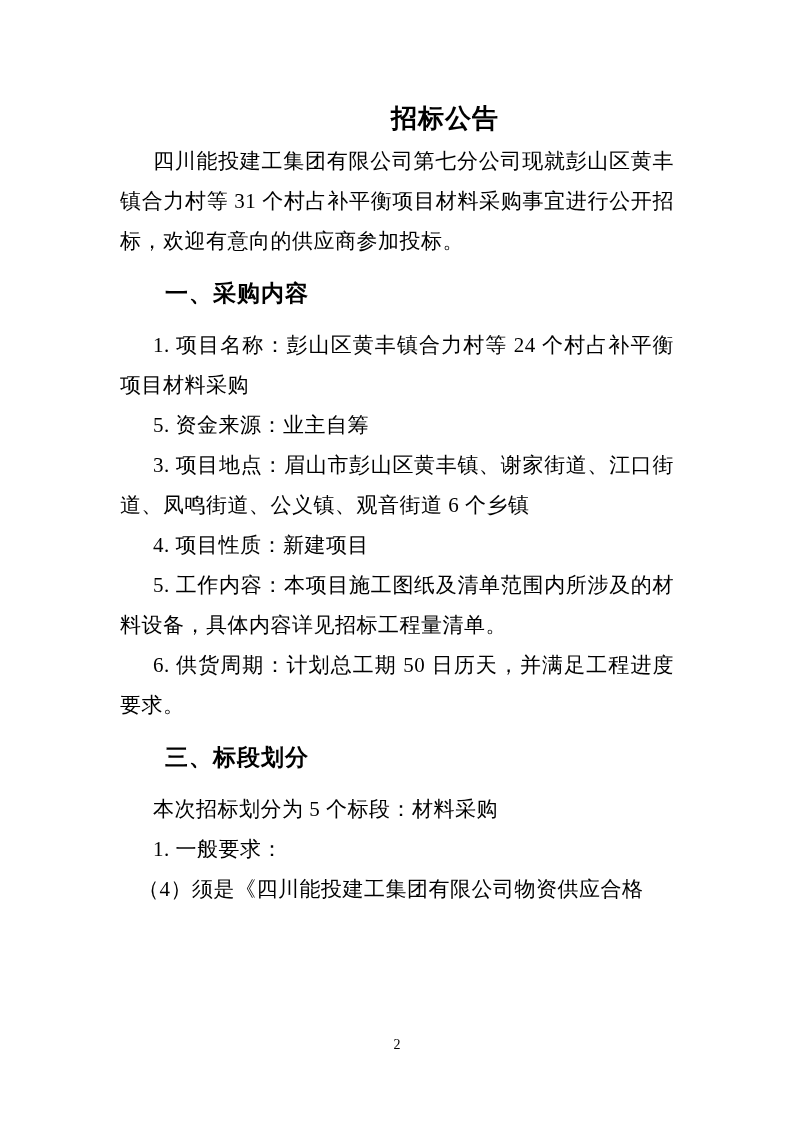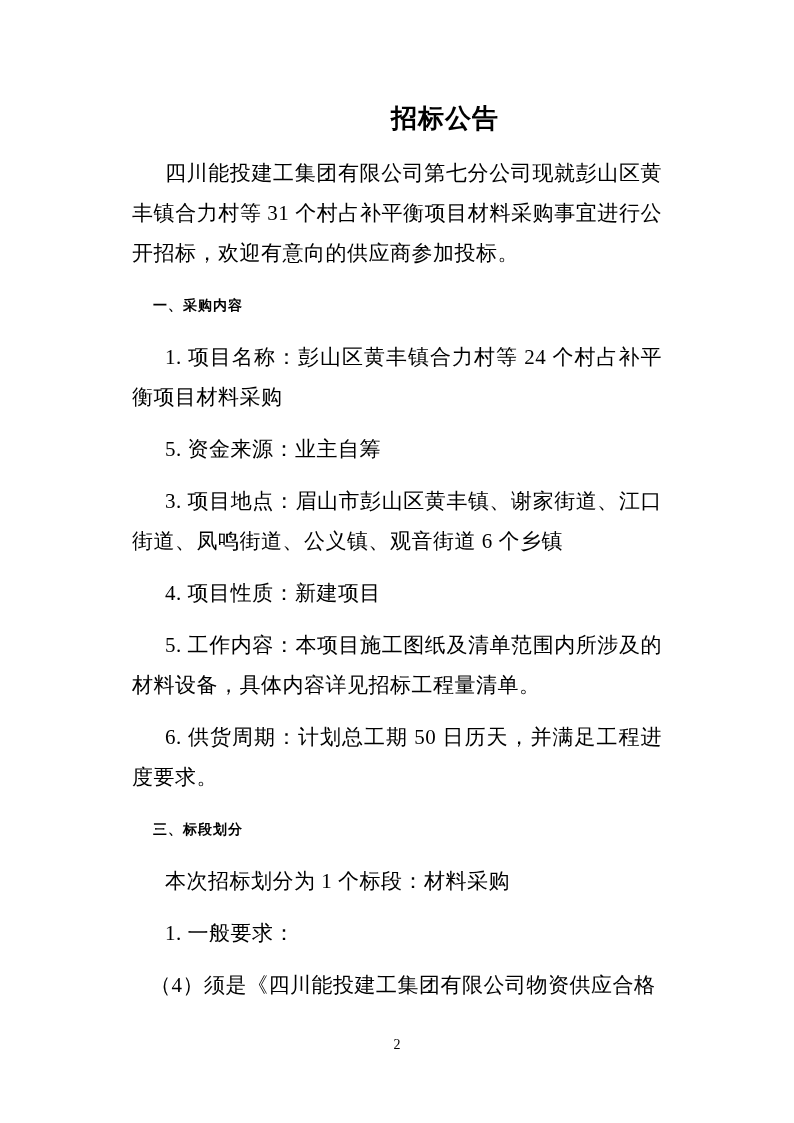--- a/index.html
+++ b/index.html
@@ -31,30 +31,30 @@
     text-indent: 96px;
     margin: 0;
     letter-spacing: 1px;
   }
   p.body {
     font-family: "Liberation Serif", "DejaVu Serif", serif;
     font-size: 21px;
     line-height: 40px;
     text-align: justify;
     text-indent: 33px;
-    margin: 12px;
+    margin: 0;
     letter-spacing: 0.5px;
   }
   p.heading {
     font-family: "Liberation Sans", "DejaVu Sans", sans-serif;
     font-weight: bold;
-    font-size: 14px;
+    font-size: 23px;
     line-height: 40px;
     text-indent: 33px;
-    margin: 0;
+    margin: 12px;
     letter-spacing: 1px;
   }
   p.indent-paren {
     text-indent: 18px;
   }
   .page-number {
     position: absolute;
     top: 1036px;
     left: 0;
     width: 794px;
@@ -72,18 +72,18 @@
     <h1 class="doc-title">招标公告</h1>
     <p class="body">四川能投建工集团有限公司第七分公司现就彭山区黄丰镇合力村等 31 个村占补平衡项目材料采购事宜进行公开招标，欢迎有意向的供应商参加投标。</p>
     <p class="heading">一、采购内容</p>
     <p class="body">1. 项目名称：彭山区黄丰镇合力村等 24 个村占补平衡项目材料采购</p>
     <p class="body">5. 资金来源：业主自筹</p>
     <p class="body">3. 项目地点：眉山市彭山区黄丰镇、谢家街道、江口街道、凤鸣街道、公义镇、观音街道 6 个乡镇</p>
     <p class="body">4. 项目性质：新建项目</p>
     <p class="body">5. 工作内容：本项目施工图纸及清单范围内所涉及的材料设备，具体内容详见招标工程量清单。</p>
     <p class="body">6. 供货周期：计划总工期 50 日历天，并满足工程进度要求。</p>
     <p class="heading">三、标段划分</p>
-    <p class="body">本次招标划分为 1 个标段：材料采购</p>
+    <p class="body">本次招标划分为 5 个标段：材料采购</p>
     <p class="body">1. 一般要求：</p>
     <p class="body indent-paren">（4）须是《四川能投建工集团有限公司物资供应合格</p>
   </div>
   <div class="page-number">2</div>
 </div>
 
 </body></html>

